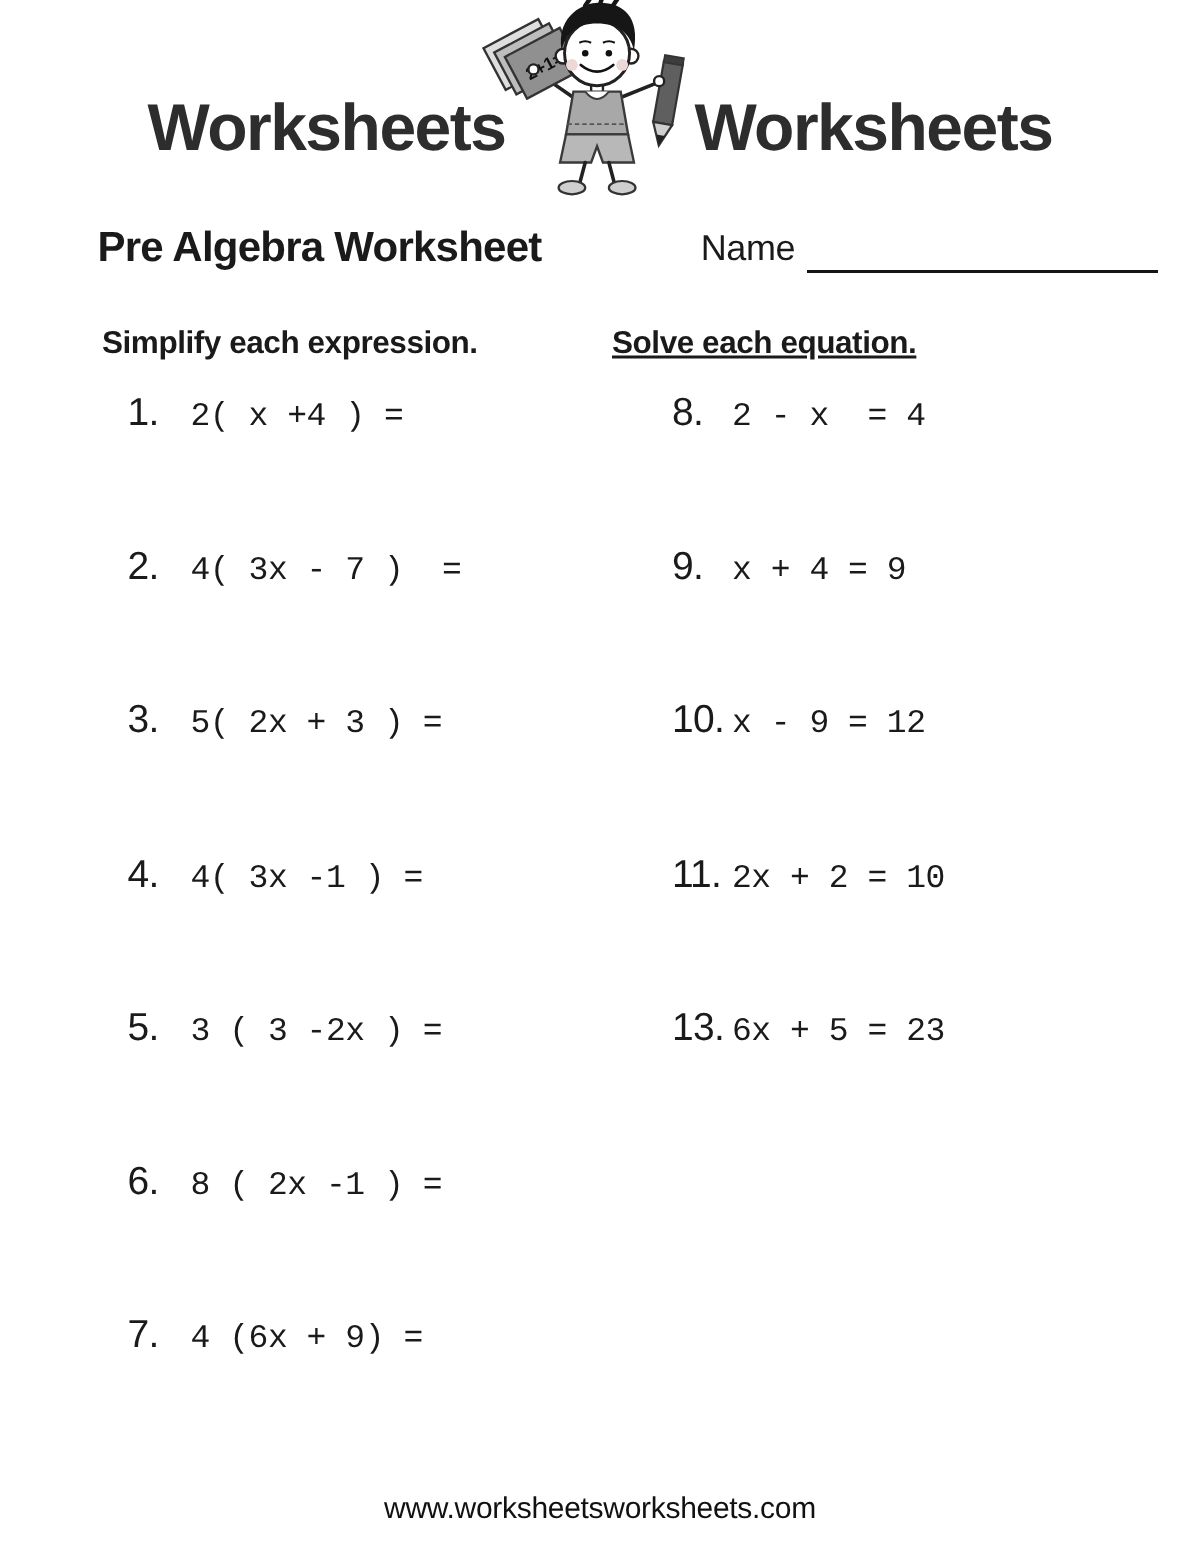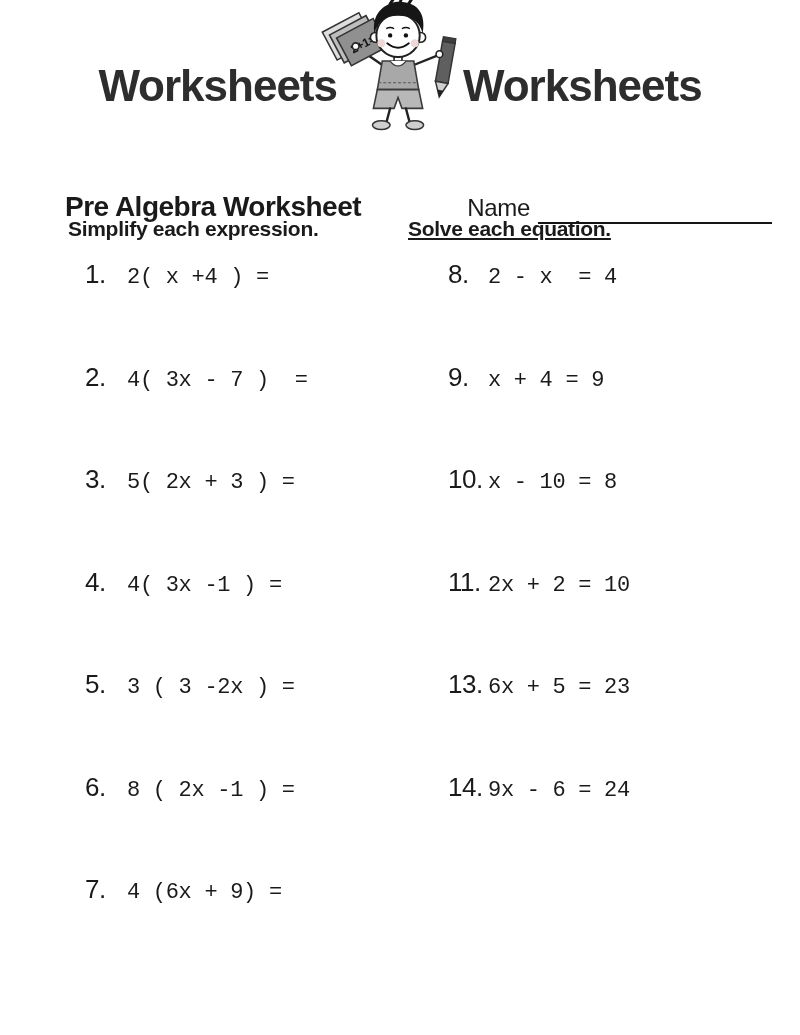--- a/index.html
+++ b/index.html
@@ -35,21 +35,20 @@
   .logo-text.right { margin-left: -16px; }
   .logo-mascot { position: relative; z-index: 2; }
 
   
   .title-row {
     position: absolute;
     top: 148px; left: 65px; right: 28px;
     display: flex;
     justify-content: space-between;
     align-items: flex-end;
-    margin-top: 42px;
   }
   .page-title {
     font-size: 28px;
     font-weight: 600;
     letter-spacing: -0.5px;
     line-height: 1.2;
   }
   .name-field { display: flex; align-items: flex-end; }
   .name-label { font-size: 24px; letter-spacing: -0.3px; padding-bottom: 2px; }
   .name-line {
@@ -221,30 +220,27 @@
     <li class="problem">
       <span class="num">8.</span>
       <span class="expr">2 - x  = 4</span>
     </li>
     <li class="problem">
       <span class="num">9.</span>
       <span class="expr">x + 4 = 9</span>
     </li>
     <li class="problem">
       <span class="num">10.</span>
-      <span class="expr">x - 10 = 8</span>
+      <span class="expr">x - 9 = 12</span>
     </li>
     <li class="problem">
       <span class="num">11.</span>
       <span class="expr">2x + 2 = 10</span>
     </li>
     <li class="problem">
       <span class="num">13.</span>
       <span class="expr">6x + 5 = 23</span>
     </li>
-    <li class="problem">
-      <span class="num">14.</span>
-      <span class="expr">9x - 6 = 24</span>
-    </li>
   </ol>
 
+  <footer class="footer">www.worksheetsworksheets.com</footer>
 
 </div>
 
 </body></html>

